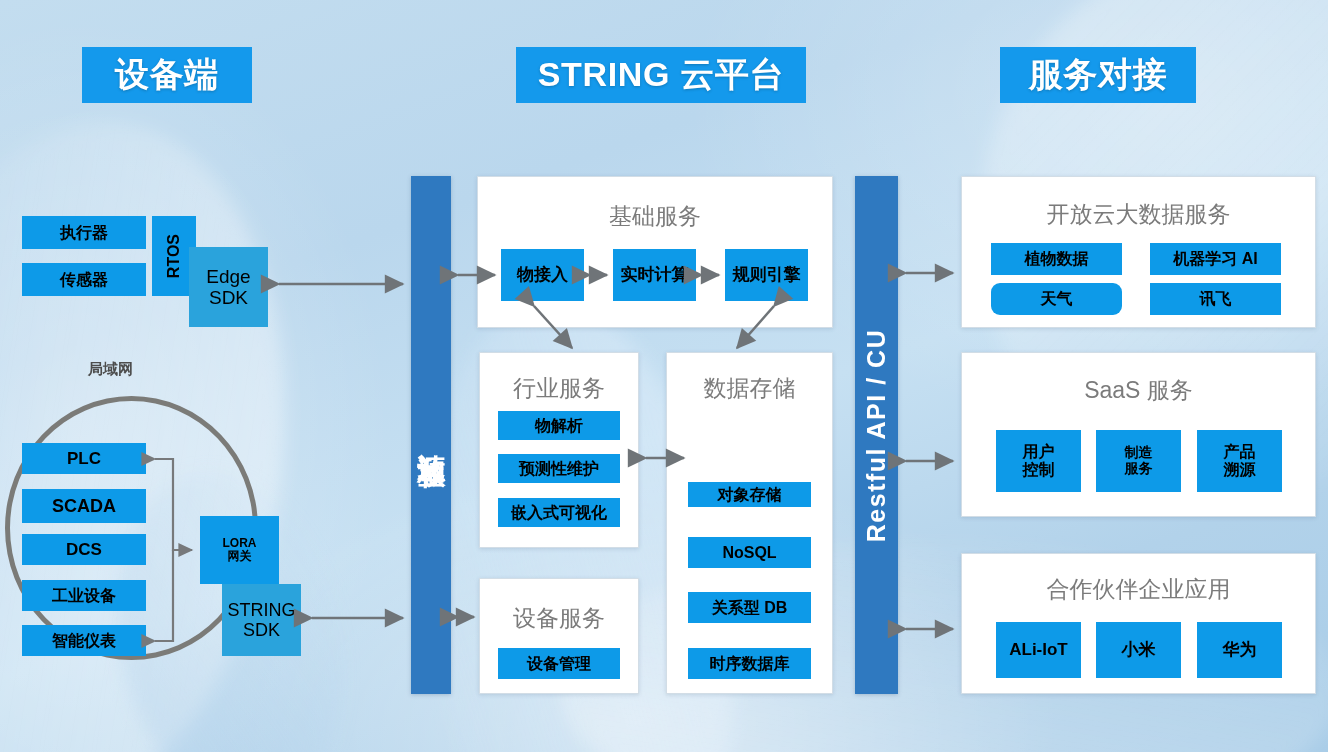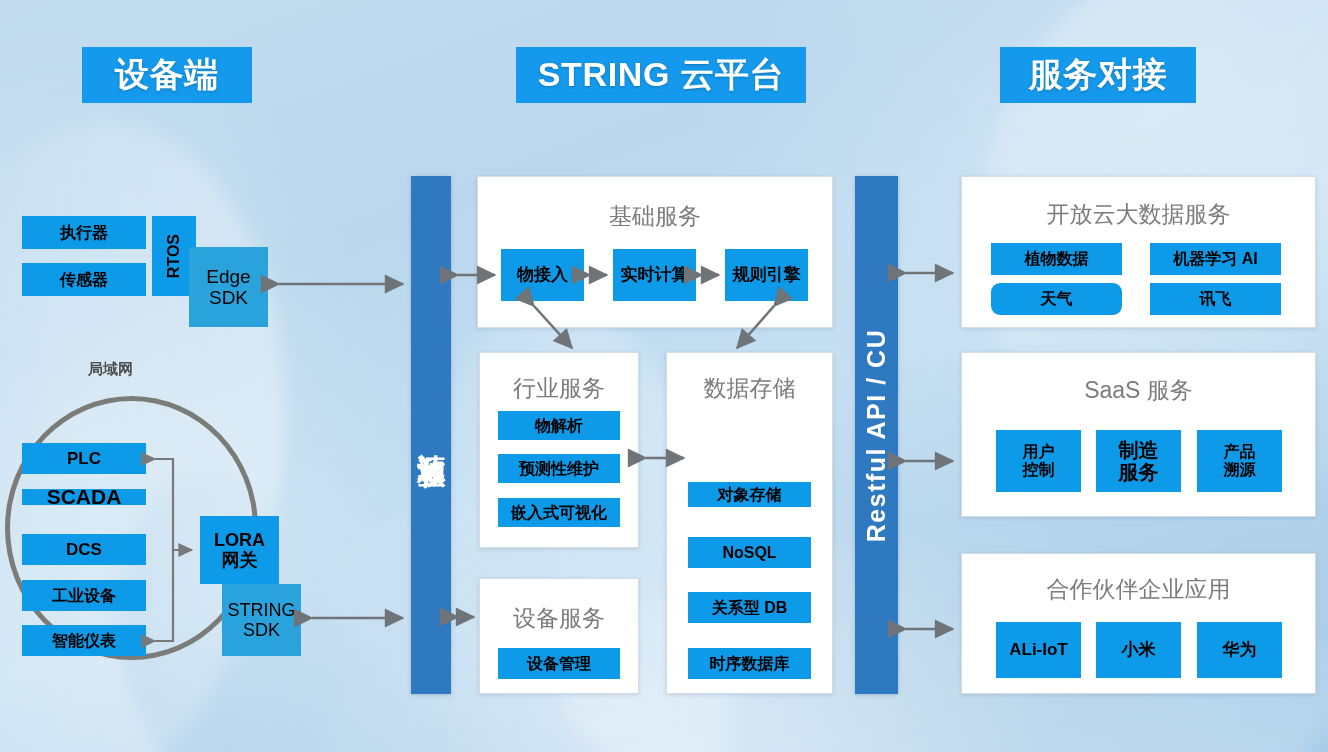--- a/index.html
+++ b/index.html
@@ -102,26 +102,26 @@
 
   <div class="chip soft" style="left:189px;top:247px;width:79px;height:80px;font-size:19px;flex-direction:column;">
     <span>Edge</span>
     <span>SDK</span>
   </div>
 
   <div id="lan-label">局域网</div>
   <div id="lan-circle"></div>
 
   <div class="chip" style="left:22px;top:443px;width:124px;height:31px;font-size:17px;">PLC</div>
-  <div class="chip" style="left:22px;top:489px;width:124px;height:16px;font-size:21px;">SCADA</div>
+  <div class="chip" style="left:22px;top:489px;width:124px;height:34px;font-size:18px;">SCADA</div>
   <div class="chip" style="left:22px;top:534px;width:124px;height:31px;font-size:17px;">DCS</div>
   <div class="chip" style="left:22px;top:580px;width:124px;height:31px;font-size:16px;">工业设备</div>
   <div class="chip" style="left:22px;top:625px;width:124px;height:31px;font-size:16px;">智能仪表</div>
 
-  <div class="chip" style="left:200px;top:516px;width:79px;height:68px;font-size:18px;flex-direction:column;">
+  <div class="chip" style="left:200px;top:516px;width:79px;height:68px;font-size:12px;flex-direction:column;">
     <span>LORA</span>
     <span>网关</span>
   </div>
 
   <div class="chip soft" style="left:222px;top:584px;width:79px;height:72px;font-size:18px;flex-direction:column;">
     <span>STRING</span>
     <span>SDK</span>
   </div>
 
   <div class="vbar" style="left:411px;top:176px;width:40px;height:518px;">
@@ -167,21 +167,21 @@
   <div class="chip" style="left:991px;top:283px;width:131px;height:32px;font-size:16px;border-radius:9px;">天气</div>
   <div class="chip" style="left:1150px;top:283px;width:131px;height:32px;font-size:16px;">讯飞</div>
 
   <div class="panel" style="left:961px;top:352px;width:355px;height:165px;">
     <div class="panel-title" style="top:22px;">SaaS 服务</div>
   </div>
   <div class="chip" style="left:996px;top:430px;width:85px;height:62px;font-size:16px;flex-direction:column;">
     <span>用户</span>
     <span>控制</span>
   </div>
-  <div class="chip" style="left:1096px;top:430px;width:85px;height:62px;font-size:20px;flex-direction:column;justify-content:center;">
+  <div class="chip" style="left:1096px;top:430px;width:85px;height:62px;font-size:14px;flex-direction:column;justify-content:center;">
     <span>制造</span>
     <span>服务</span>
   </div>
   <div class="chip" style="left:1197px;top:430px;width:85px;height:62px;font-size:16px;flex-direction:column;">
     <span>产品</span>
     <span>溯源</span>
   </div>
 
   <div class="panel" style="left:961px;top:553px;width:355px;height:141px;">
     <div class="panel-title" style="top:20px;">合作伙伴企业应用</div>

